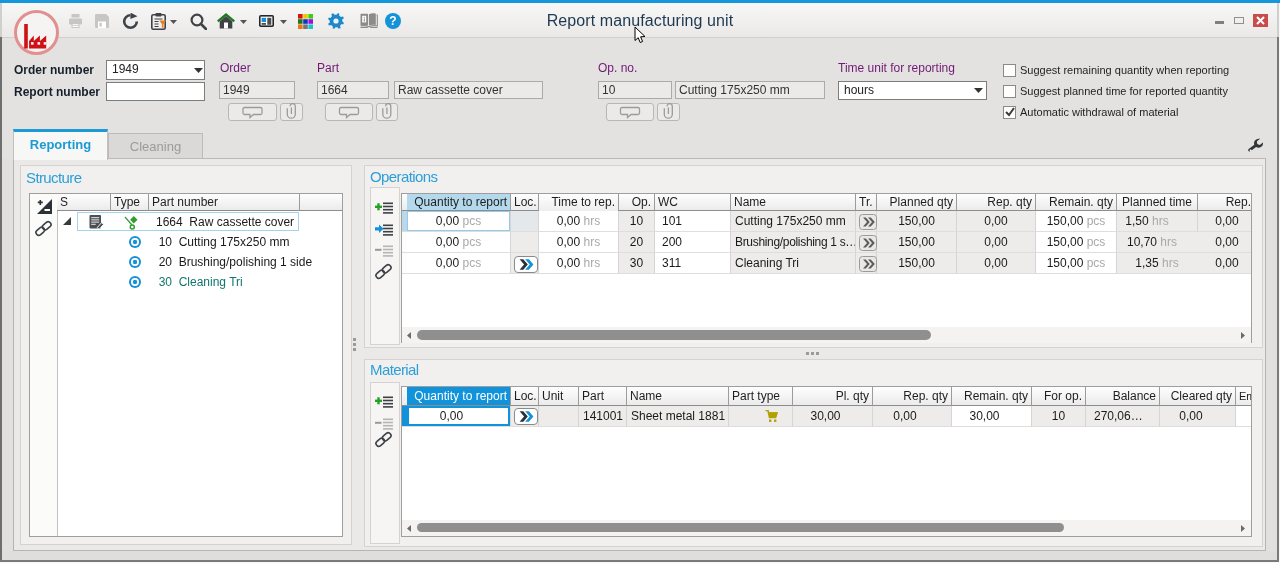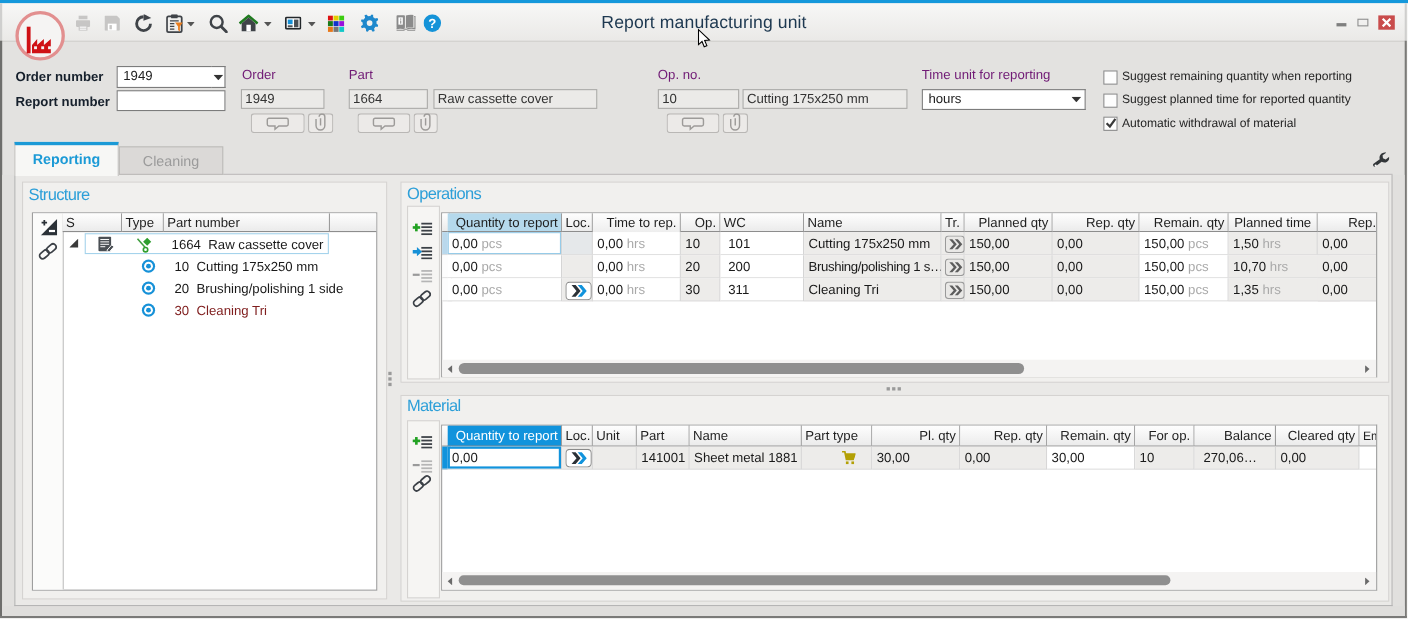--- a/index.html
+++ b/index.html
@@ -8,21 +8,21 @@
 .gfield{background:#ebeae8;border:1px solid #abaaa8;color:#333;font-size:12px;line-height:16px;padding:0 3px;white-space:nowrap;overflow:hidden}
 .wfield{background:#fff;border:1px solid #7c7c7c;color:#222;font-size:12px;line-height:17px;padding:0 5px;white-space:nowrap}
 .cb{width:11px;height:11px;background:#fdfdfd;border:1px solid #8a8a8a}
 .cblbl{color:#1f1f1f;font-size:11px;white-space:nowrap}
 .ptitle{color:#2d9fd8;font-size:15px;letter-spacing:-0.6px;white-space:nowrap}
 .panel{background:#f1f0ee;border:1px solid #d5d3d1}
 .sbar{background:#f6f5f3;border:1px solid #d5d3d1}
 .hc{background:linear-gradient(#fefefe,#ebebeb);border-right:1px solid #9c9c9c;border-bottom:1px solid #8d8d8d;font-size:12px;color:#1f1f1f;line-height:17px;padding:0 3px;white-space:nowrap;overflow:hidden;box-sizing:border-box}
 .dc{border-right:1px solid #d5d5d5;border-bottom:1px solid #dedede;font-size:12px;color:#1a1a1a;line-height:20px;white-space:nowrap;overflow:hidden;box-sizing:border-box;padding:0 4px}
 .gry{background:#edecea}
-.rt{text-align:left}
+.rt{text-align:center}
 .unit{color:#a9a9a9}
 </style></head><body>
 <div id="w">
 <div class="a" style="left:0;top:0;width:1280px;height:3px;background:#1598db"></div>
 <div class="a" style="left:0;top:3px;width:1279px;height:34px;background:linear-gradient(#f7f7f6,#eae9e7);border-bottom:1px solid #d0cfcd"></div>
 <div class="a" style="left:0;top:3px;width:2px;height:34px;background:#cfcfce"></div>
 <div class="a" style="left:0;top:37px;width:2px;height:524px;background:#6e6e6c"></div>
 <div class="a" style="left:1277px;top:3px;width:2px;height:34px;background:#cfcfce"></div>
 <div class="a" style="left:1277px;top:37px;width:2px;height:524px;background:#7a7a78"></div>
 <div class="a" style="left:1279px;top:3px;width:1px;height:560px;background:#f7f7f6"></div>
@@ -231,21 +231,21 @@
       <circle cx="7" cy="7" r="6" fill="#1691d8"></circle>
       <circle cx="7" cy="7" r="4" fill="#fff"></circle>
       <circle cx="7" cy="7" r="2.2" fill="#1691d8"></circle>
     </svg>
 <div class="a" style="left:157px;top:253px;width:180px;font-size:12px;color:#1a1a1a;line-height:18px"><span style="display:inline-block;width:15px;text-align:right">20</span>&nbsp; Brushing/polishing 1 side</div>
 <svg class="a" style="left:128px;top:275px" width="14" height="14" viewBox="0 0 14 14">
       <circle cx="7" cy="7" r="6" fill="#1691d8"></circle>
       <circle cx="7" cy="7" r="4" fill="#fff"></circle>
       <circle cx="7" cy="7" r="2.2" fill="#1691d8"></circle>
     </svg>
-<div class="a" style="left:157px;top:273px;width:180px;font-size:12px;color:#7f1d1d;line-height:18px"><span style="display:inline-block;width:15px;text-align:right">30</span>&nbsp; Cleaning Tri</div>
+<div class="a" style="left:157px;top:273px;width:180px;font-size:12px;color:#0f766e;line-height:18px"><span style="display:inline-block;width:15px;text-align:right">30</span>&nbsp; Cleaning Tri</div>
 <div class="a panel" style="left:364px;top:165px;width:897px;height:181px"></div>
 <div class="a ptitle" style="left:370px;top:168px">Operations</div>
 <div class="a sbar" style="left:370px;top:187px;width:30px;height:158px;box-sizing:border-box"></div>
 <svg class="a" style="left:375px;top:201px" width="18" height="13" viewBox="0 0 18 13">
       <rect x="8" y="1.5" width="10" height="1.6" fill="#3c4147"></rect>
       <rect x="8" y="4.7" width="10" height="1.6" fill="#3c4147"></rect>
       <rect x="8" y="7.9" width="10" height="1.6" fill="#3c4147"></rect>
       <rect x="8" y="11.100000000000001" width="10" height="1.6" fill="#3c4147"></rect>
       <rect x="0" y="4.6" width="7" height="2.4" fill="#22a122"></rect>
       <rect x="2.3" y="2.3" width="2.4" height="7" fill="#22a122"></rect>

